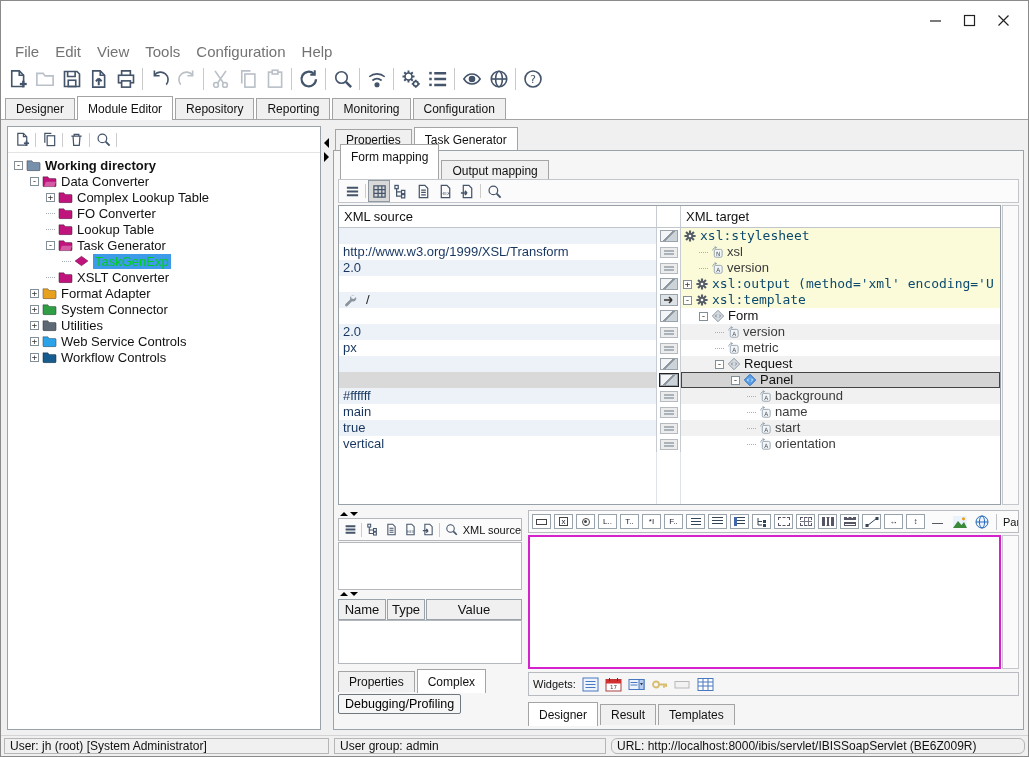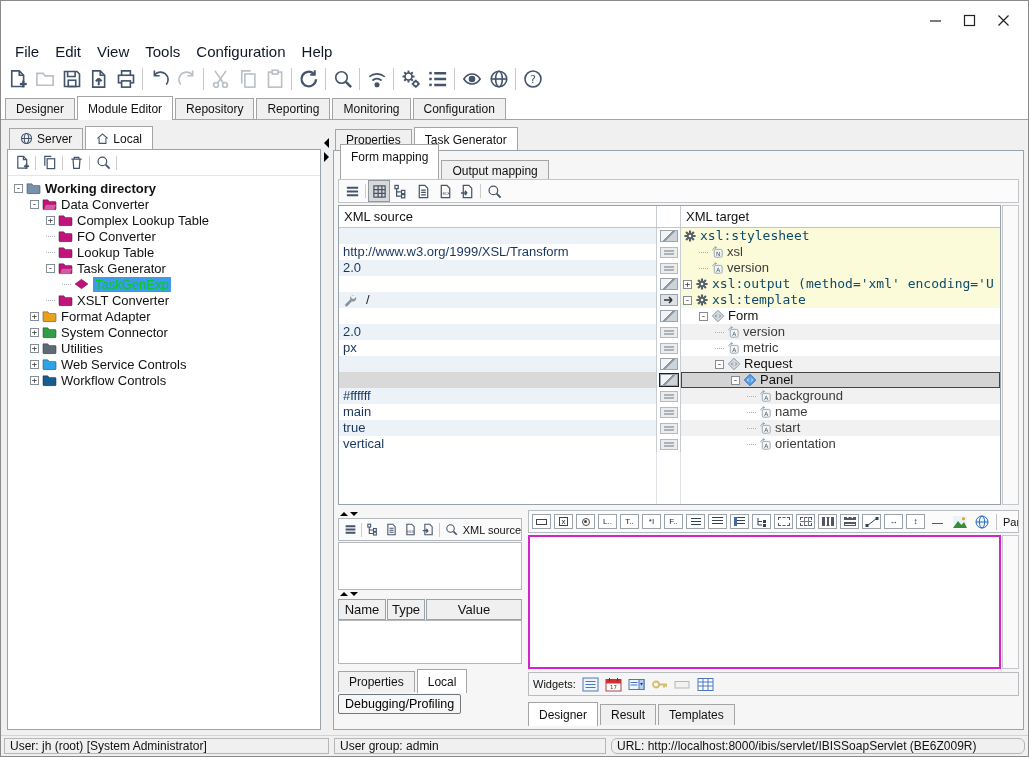--- a/index.html
+++ b/index.html
@@ -5,21 +5,21 @@
   html,body{margin:0;padding:0;background:#d8d8d8;}
   *{box-sizing:border-box;}
   .window{position:relative;width:1029px;height:757px;background:#fff;border:1px solid #8a8a8a;
           font-family:"Liberation Sans",sans-serif;overflow:hidden;color:#111;}
   
   .titlebar{height:38px;background:#fff;display:flex;justify-content:flex-end;align-items:center;padding-right:8px;}
   .wbtn{width:34px;height:24px;display:flex;align-items:center;justify-content:center;color:#222;}
   .wbtn svg{width:13px;height:13px;}
   
   .menubar{height:24px;display:flex;align-items:center;padding-left:6px;background:#fff;}
-  .menuitem{font-size:15px;padding:0 8px;color:#0f172a;}
+  .menuitem{font-size:15px;padding:0 8px;color:#737373;}
   
   .toolbar{height:32px;display:flex;align-items:center;background:#fff;padding-left:3px;}
   .ticon{width:27px;height:27px;display:flex;align-items:center;justify-content:center;color:#44546a;}
   .ticon svg{width:20px;height:20px;}
   .ticon.disabled{color:#b9c0c7;}
   .tsep{width:1px;height:22px;background:#c9c9c9;margin:0 3px;}
   
   .tabs{display:flex;align-items:flex-end;}
   .tab{border:1px solid #a4a4a4;border-bottom:none;background:#f0f0f0;padding:3px 10px 3px 10px;
        font-size:12px;margin-right:2px;height:21px;line-height:15px;white-space:nowrap;}
@@ -310,31 +310,20 @@
       <div class="tab active"><span>Module Editor</span></div>
       <div class="tab"><span>Repository</span></div>
       <div class="tab"><span>Reporting</span></div>
       <div class="tab"><span>Monitoring</span></div>
       <div class="tab"><span>Configuration</span></div>
     </div>
 
   <div class="content">
 
     <div class="leftcol">
-      <div class="lefttabs tabs" id="left-tabs">
-          <div class="tab"><span class="tabicn"><svg viewBox="0 0 16 16" xmlns="http://www.w3.org/2000/svg" fill="none" stroke="currentColor" stroke-width="1.3">
-                <circle cx="8" cy="8" r="6.2"></circle>
-                <ellipse cx="8" cy="8" rx="2.7" ry="6.2"></ellipse>
-                <path d="M1.8 8h12.4"></path>
-              </svg></span><span>Server</span></div>
-          <div class="tab active"><span class="tabicn"><svg viewBox="0 0 16 16" xmlns="http://www.w3.org/2000/svg" fill="none" stroke="currentColor" stroke-width="1.3">
-                <path d="M1.8 8L8 2.3 14.2 8"></path>
-                <path d="M3.8 7.5V14h8.4V7.5"></path>
-              </svg></span><span>Local</span></div>
-        </div>
       <div class="panelbox">
         <div class="ltoolbar" id="left-toolbar">
             <span class="sicon">
               <svg viewBox="0 0 16 16" xmlns="http://www.w3.org/2000/svg" fill="none" stroke="currentColor" stroke-width="1.3">
                 <path d="M3 1.5h6l3.5 3.5v9H3z"></path>
                 <path d="M9 1.5V5h3.5"></path>
                 <path d="M9.5 12h5.5" stroke-width="1.8"></path>
                 <path d="M12.2 9.3v5.4" stroke-width="1.8"></path>
               </svg>
             </span>
@@ -915,21 +904,21 @@
                 <span class="tri-d"></span>
               </div>
             <div class="ntv" id="ntv-header">
                 <div class="hcell c1">Name</div>
                 <div class="hcell c2">Type</div>
                 <div class="hcell c3">Value</div>
               </div>
             <div class="bl-white2"></div>
             <div class="bl-tabs tabs" id="bl-tabs">
                 <div class="tab"><span>Properties</span></div>
-                <div class="tab active"><span>Local</span></div>
+                <div class="tab active"><span>Complex</span></div>
               </div>
             <button class="debugbtn">Debugging/Profiling</button>
           </div>
 
           <div class="bright">
             <div class="des-toolbar" id="des-toolbar">
                 <span class="dicon">
                   <i style="width:11px;height:6px;border:1px solid #444"></i>
                 </span>
                 <span class="dicon">

